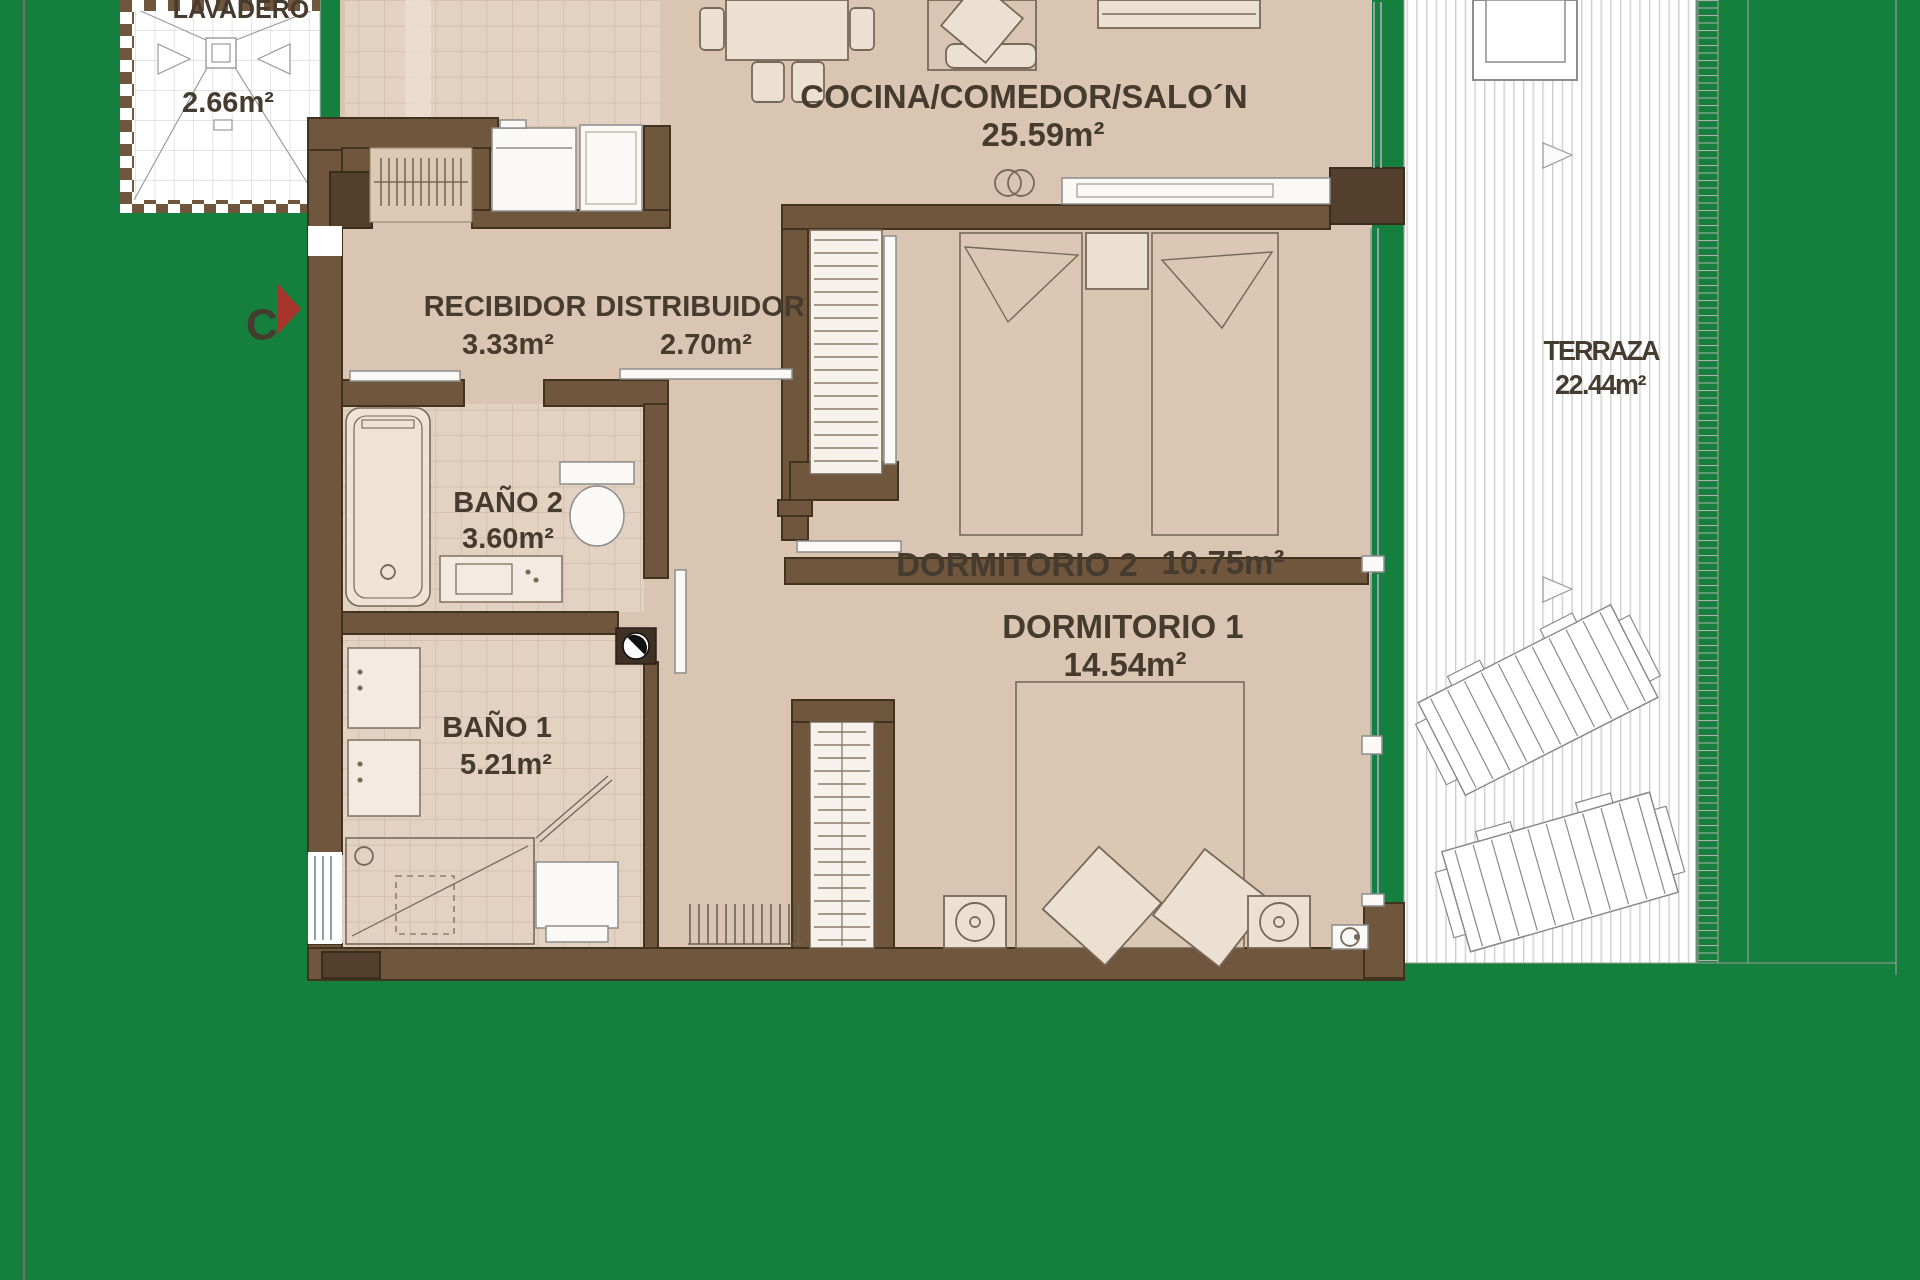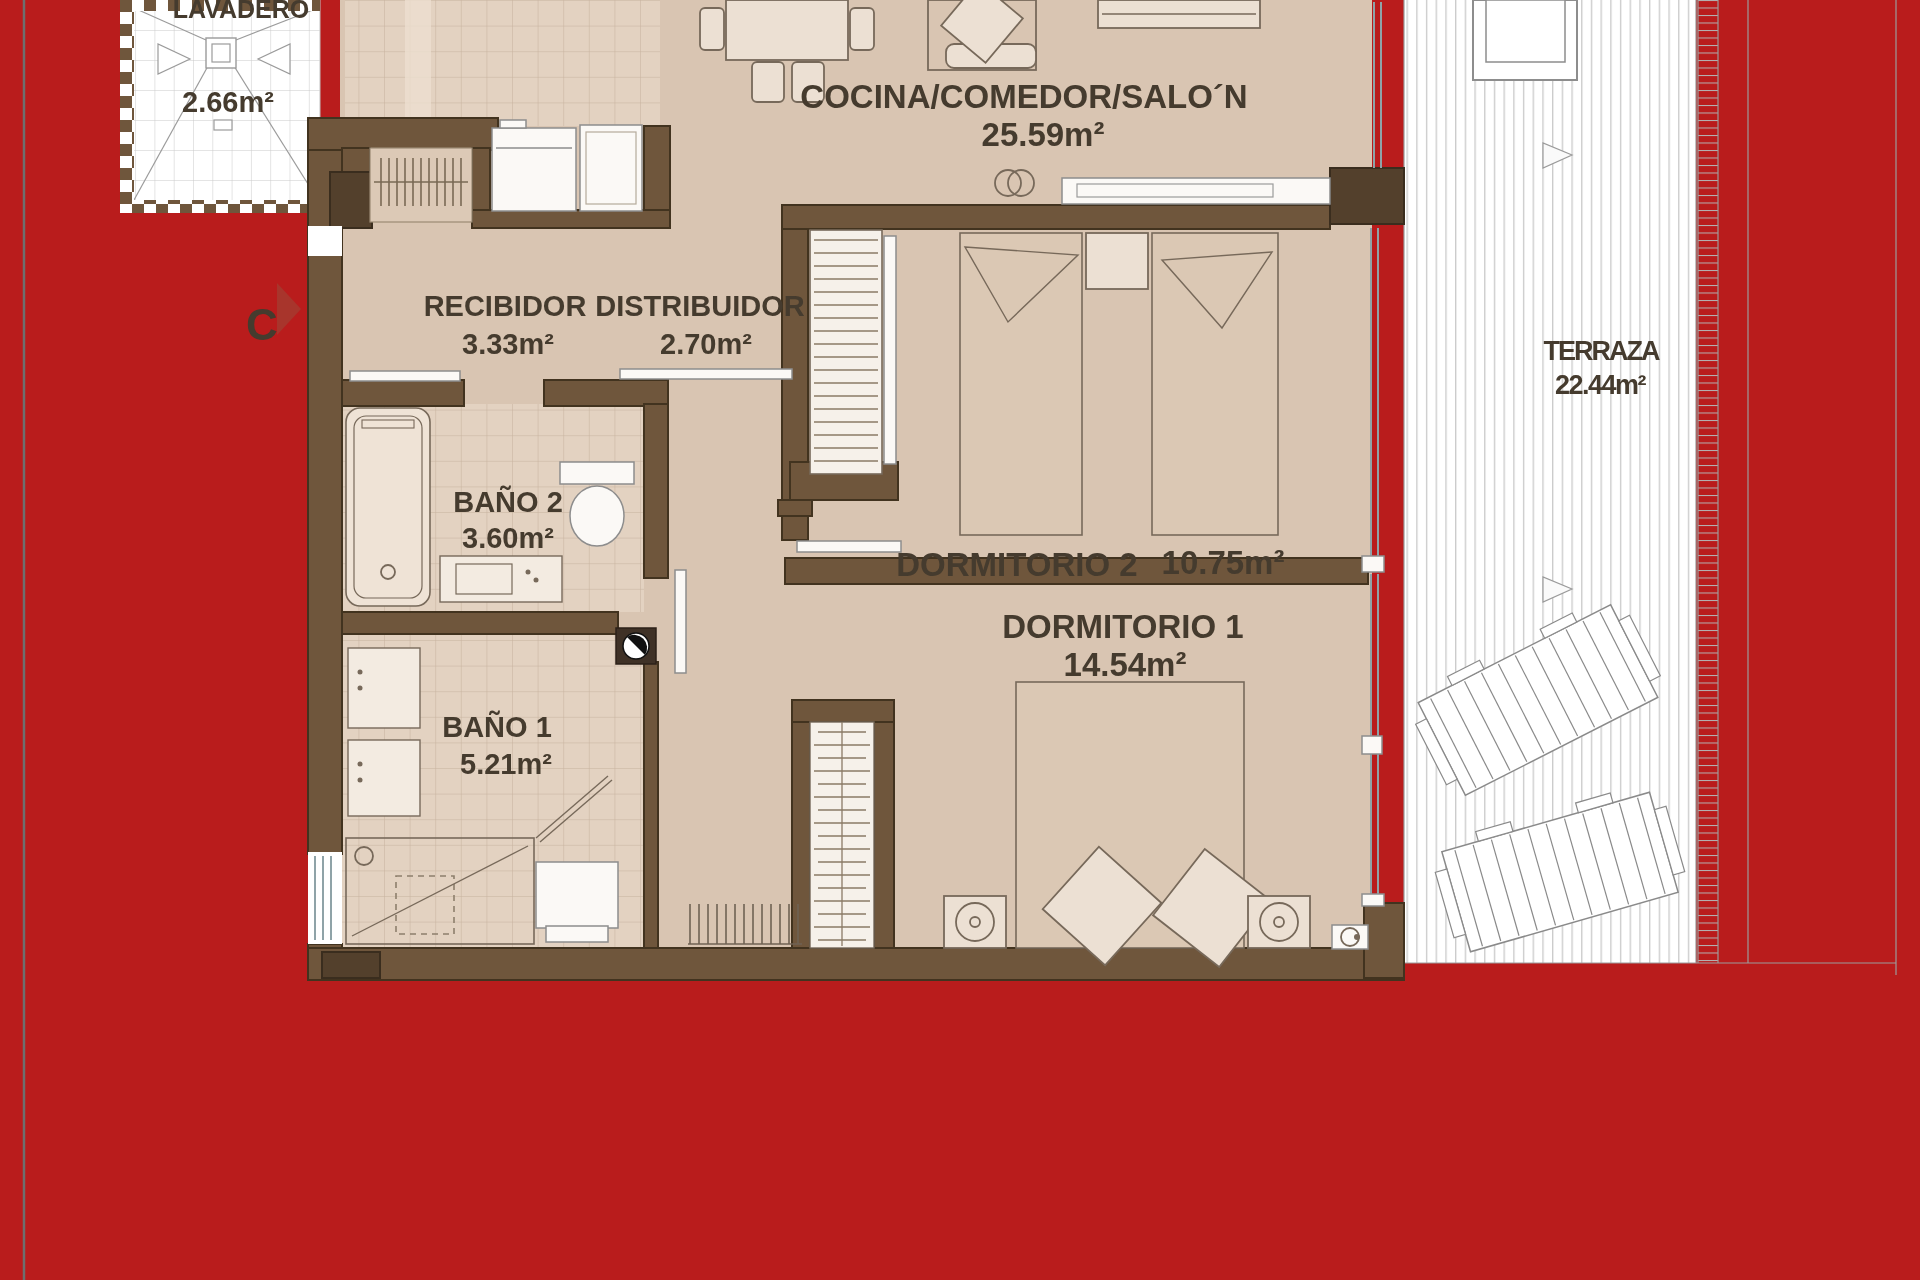--- a/index.html
+++ b/index.html
@@ -1,16 +1,16 @@
 <!DOCTYPE html>
 <html><head>
 <meta charset="utf-8">
 <style>
   html,body{margin:0;padding:0;background:#ffffff;}
-  .page{position:relative;width:1920px;height:1280px;background:#b91c1c;overflow:hidden;}
+  .page{position:relative;width:1920px;height:1280px;background:#15803d;overflow:hidden;}
   svg{display:block;}
   .lbl{font-family:"Liberation Sans",sans-serif;font-weight:600;fill:#453b2e;}
   .wall{fill:#6f563c;stroke:#42331f;stroke-width:2;}
   .walldark{fill:#53402c;stroke:#3a2d1e;stroke-width:2;}
   .furn{fill:none;stroke:#77695a;stroke-width:1.8;}
   .furnfill{fill:#ece0d3;stroke:#77695a;stroke-width:1.8;}
   .white{fill:#fbf9f6;stroke:#8d8d8d;stroke-width:1.5;}
   .thin{stroke:#9b9b9b;stroke-width:1.2;fill:none;}
   .glass{stroke:#8fa3a8;stroke-width:2;fill:none;}
 </style>

